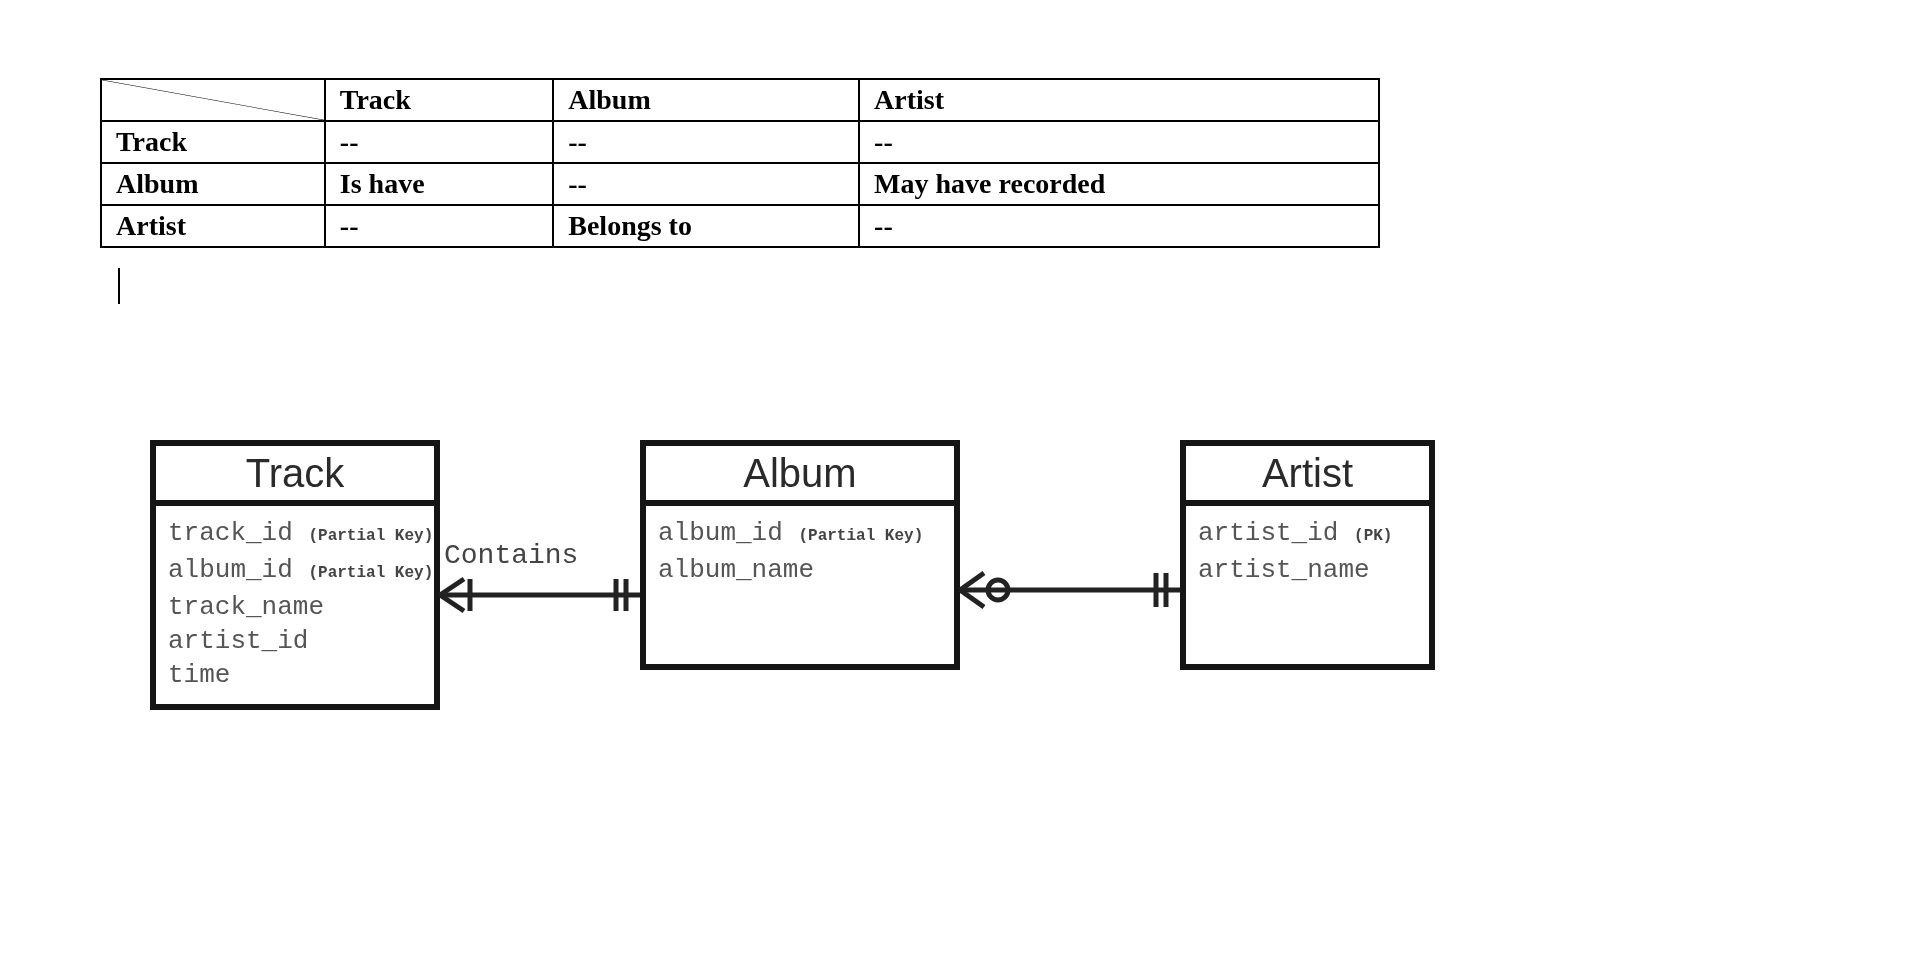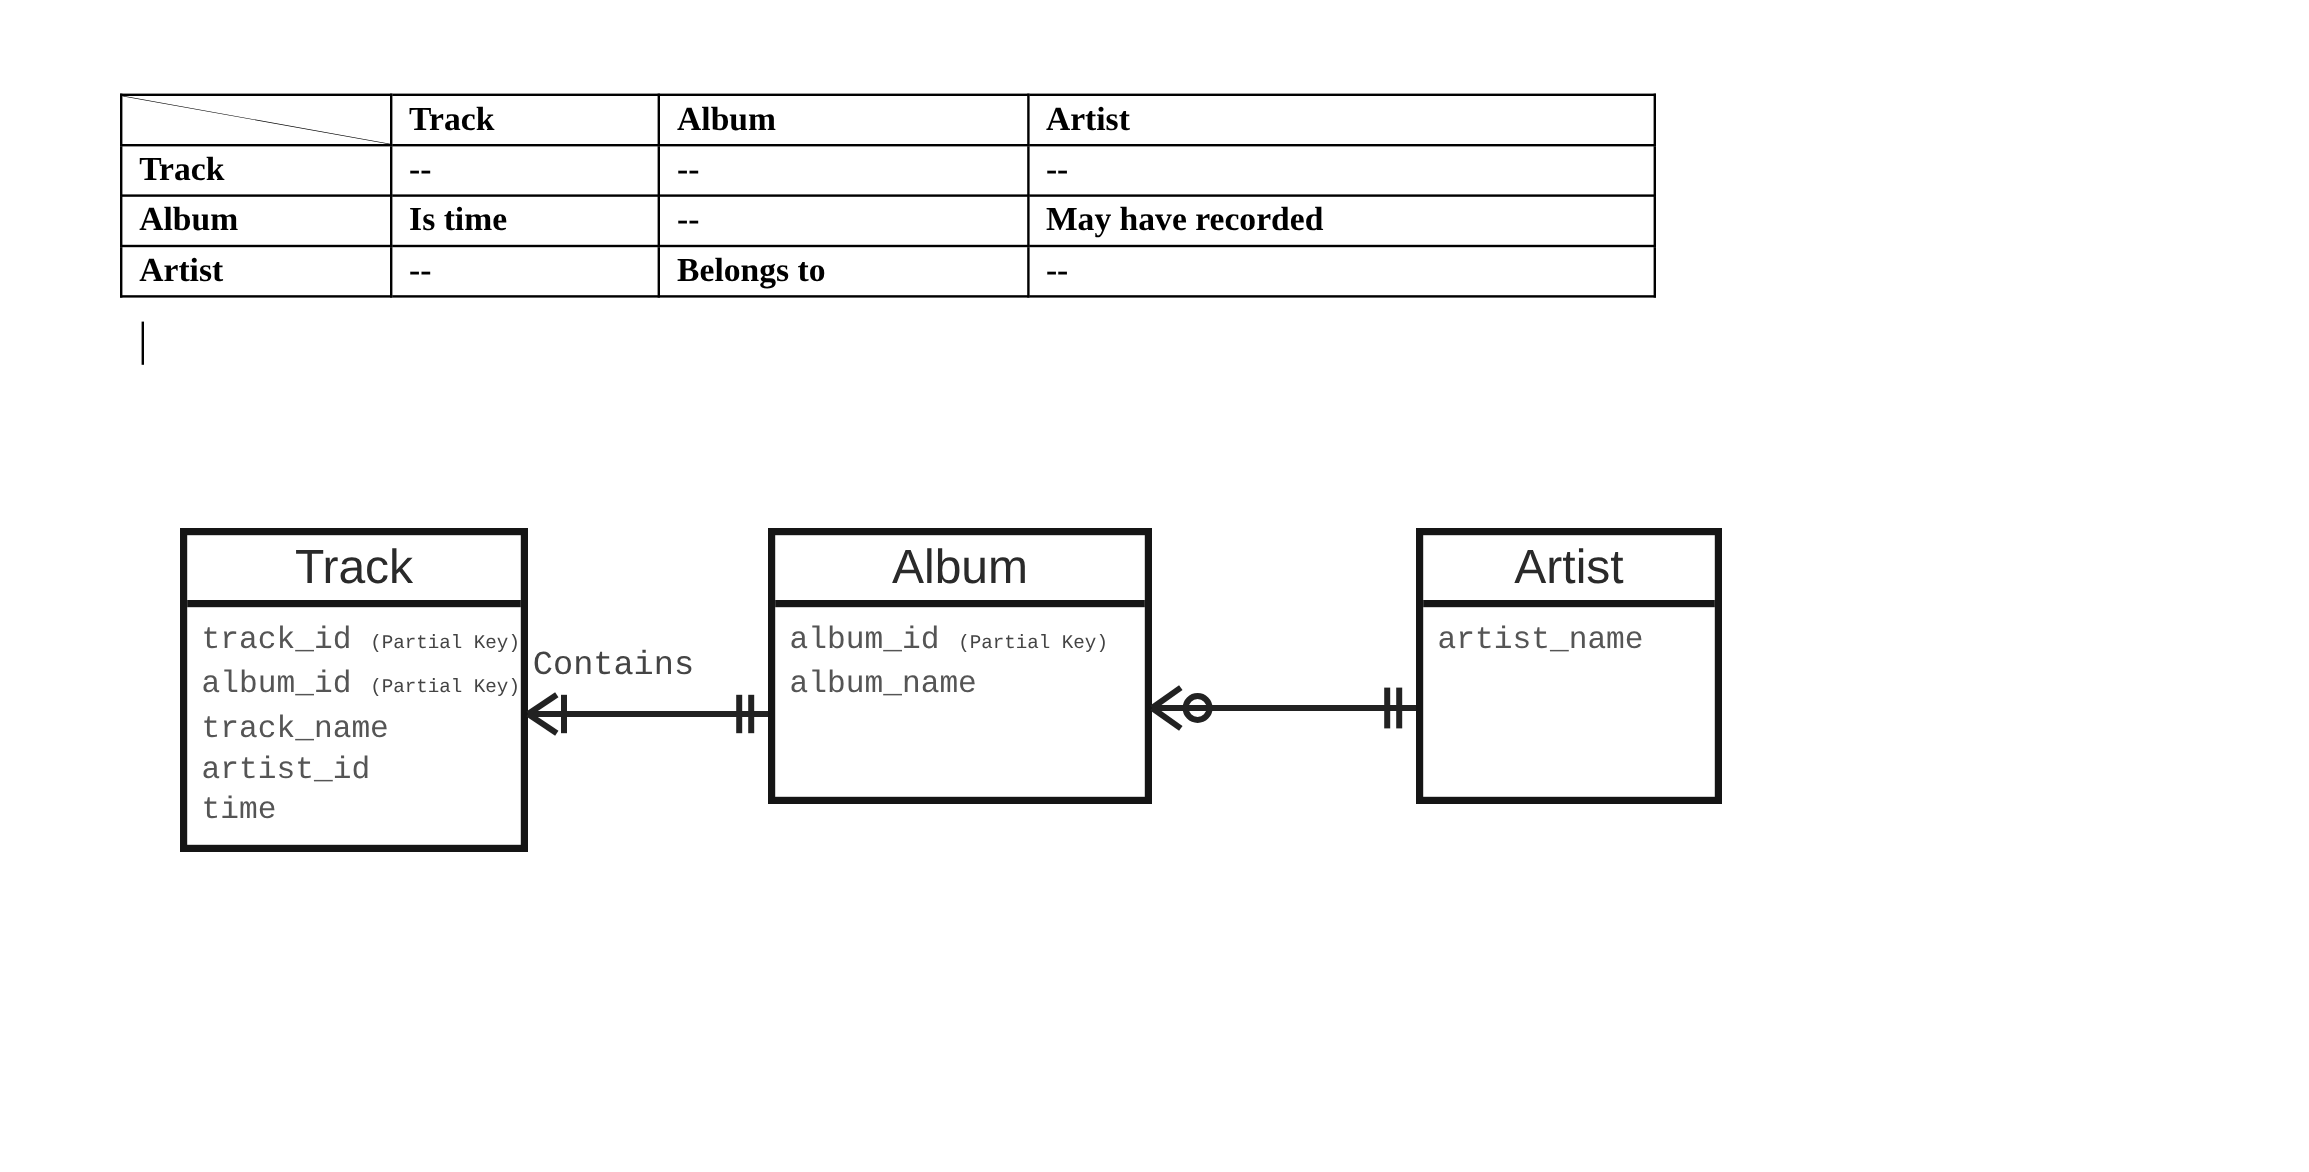--- a/index.html
+++ b/index.html
@@ -14,21 +14,21 @@
   .cursor{position:absolute;left:118px;top:268px;width:2px;height:36px;background:#000;}
 
   .heading{position:absolute;left:20px;top:342px;font-size:32px;font-weight:bold;}
 
   
   .er{position:absolute;left:150px;top:440px;width:1285px;height:300px;}
   .entity{position:absolute;border:6px solid #151515;background:#fff;box-sizing:border-box;}
   .entity .title{border-bottom:6px solid #151515;text-align:center;font-family:Arial,Helvetica,sans-serif;font-size:40px;line-height:54px;height:54px;color:#2a2a2a;}
   .entity .body{padding:10px 12px;font-family:"Courier New",Courier,monospace;font-size:26px;line-height:34px;color:#555;}
   .attr{white-space:nowrap;}
-  .keynote{font-size:16px;font-weight:normal;color:#444;margin-top:12px;}
+  .keynote{font-size:16px;font-weight:bold;color:#444;margin-top:12px;}
 
   #ent-track{left:0;top:0;width:290px;height:270px;}
   #ent-album{left:490px;top:0;width:320px;height:230px;}
   #ent-artist{left:1030px;top:0;width:255px;height:230px;}
 
   .rel-label{position:absolute;font-family:"Courier New",Courier,monospace;font-size:28px;color:#444;}
   #lbl-contains{left:294px;top:100px;}
 
   svg.conn{position:absolute;overflow:visible;}
   svg.conn line,svg.conn circle,svg.conn path{stroke:#222;stroke-width:5;fill:none;}
@@ -51,21 +51,21 @@
       <td>Artist</td>
     </tr>
     <tr>
       <td>Track</td>
       <td>--</td>
       <td>--</td>
       <td>--</td>
     </tr>
     <tr>
       <td>Album</td>
-      <td>Is time</td>
+      <td>Is have</td>
       <td>--</td>
       <td>May have recorded</td>
     </tr>
     <tr>
       <td>Artist</td>
       <td>--</td>
       <td>Belongs to</td>
       <td>--</td>
     </tr>
   </tbody>
@@ -91,20 +91,21 @@
       <div class="title">Album</div>
       <div class="body">
         <div class="attr"><span>album_id</span> <span class="keynote">(Partial Key)</span></div>
         <div class="attr"><span>album_name</span></div>
       </div>
     </div>
 
     <div id="ent-artist" class="entity">
       <div class="title">Artist</div>
       <div class="body">
+        <div class="attr"><span>artist_id</span> <span class="keynote">(PK)</span></div>
         <div class="attr"><span>artist_name</span></div>
       </div>
     </div>
 
     <div id="lbl-contains" class="rel-label">Contains</div>
 
     <svg class="conn" style="left:290px;top:135px;width:200px;height:40px" viewBox="0 0 200 40">
       <line x1="0" y1="20" x2="200" y2="20"></line>
 
       <line x1="0" y1="20" x2="24" y2="4"></line>

